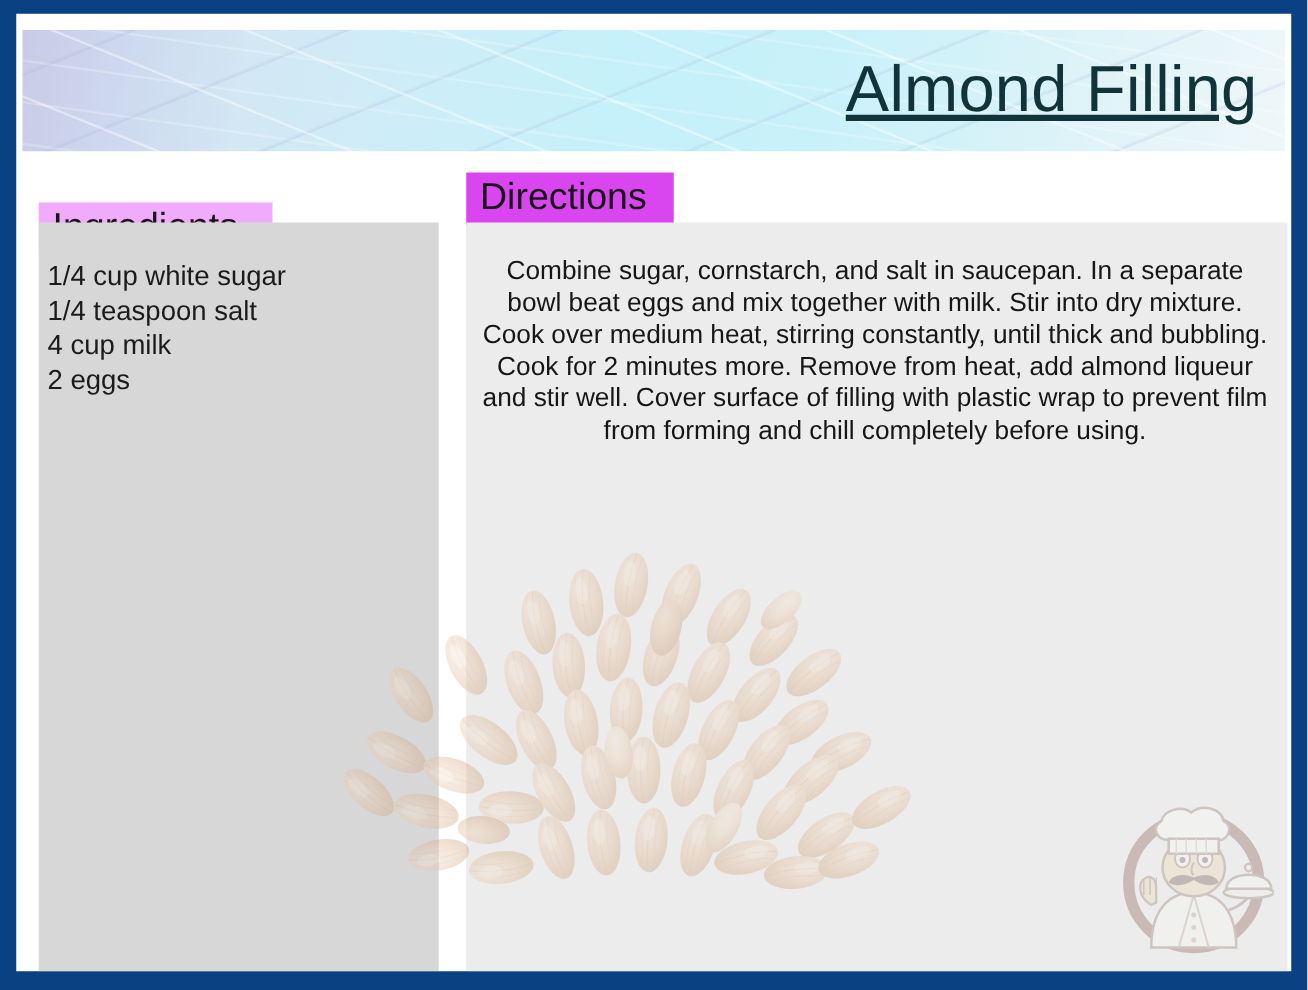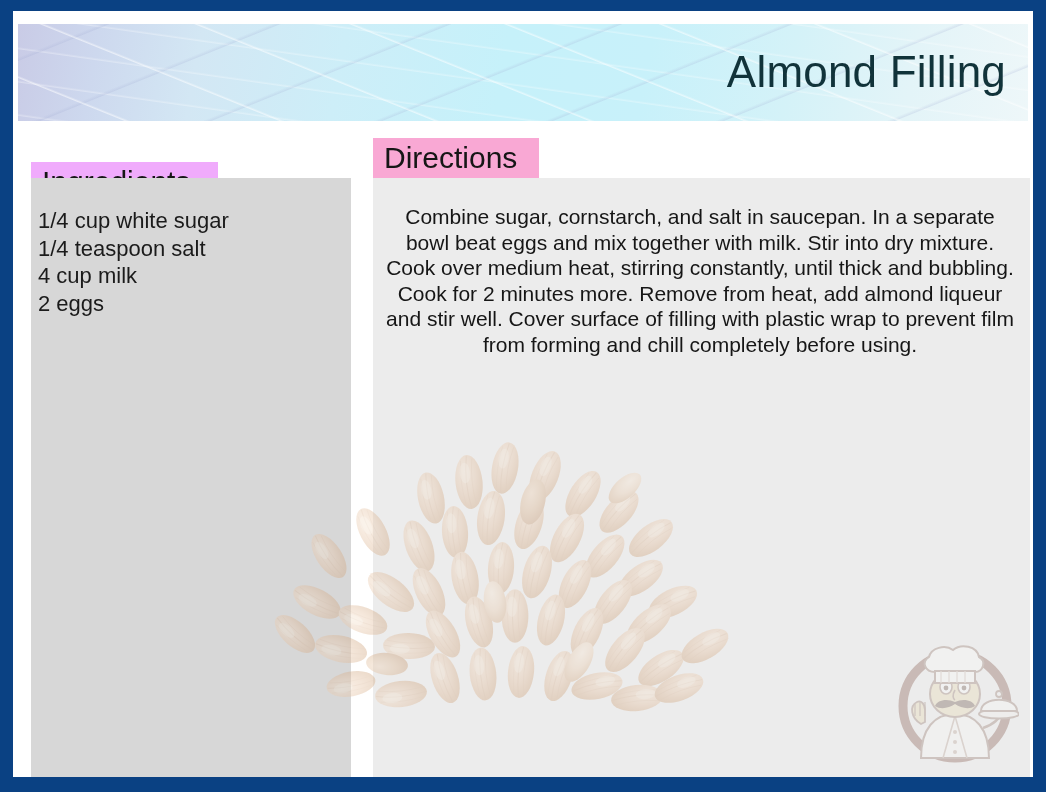--- a/index.html
+++ b/index.html
@@ -76,25 +76,26 @@
         rgba(255,255,255,0.30) 15px,
         rgba(255,255,255,0.00) 17px,
         rgba(255,255,255,0.00) 33px);
     pointer-events: none;
   }
   .banner-title {
     position: absolute;
     right: 22px;
     top: 50%;
     transform: translateY(-52%);
-    font-size: 44px;
+    font-size: 52px;
     font-weight: 400;
     color: #11333a;
     letter-spacing: 0.2px;
     white-space: nowrap;
+    text-decoration: underline;
   }
 
   
   .tab {
     position: absolute;
     height: 42px;
     line-height: 40px;
     font-size: 30px;
     color: #161616;
     padding-left: 11px;
@@ -105,21 +106,21 @@
     left: 18px;
     top: 127px;
     width: 187px;
     background: #f0abfc;
     margin-top: 24px;
   }
   .tab-directions {
     left: 360px;
     top: 127px;
     width: 166px;
-    background: #f9a8d4;
+    background: #d946ef;
   }
 
   
   .panel {
     position: absolute;
     top: 167px;
     bottom: 0px;
     box-sizing: border-box;
   }
   .panel-ingredients {

